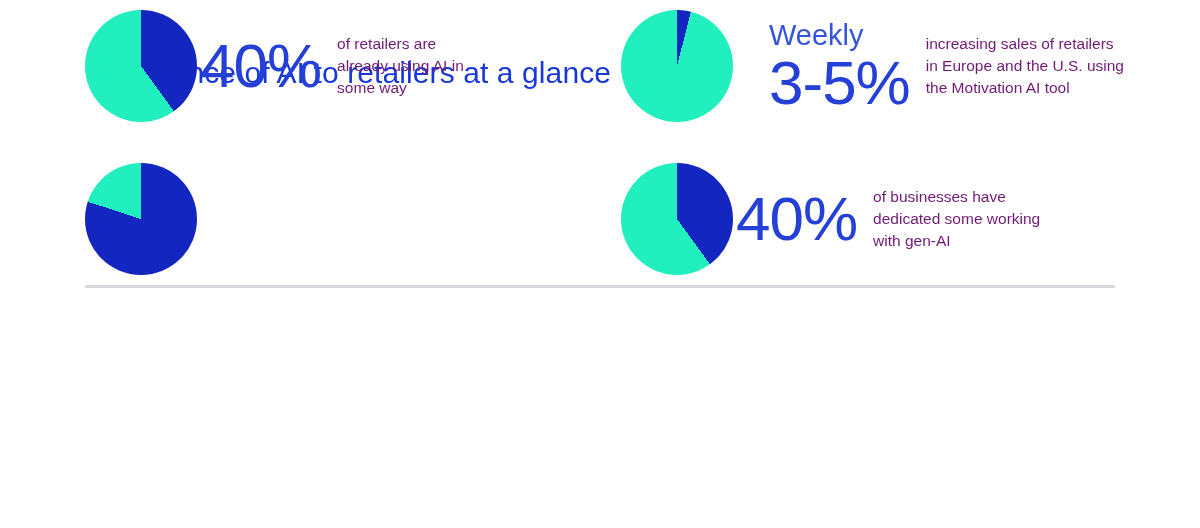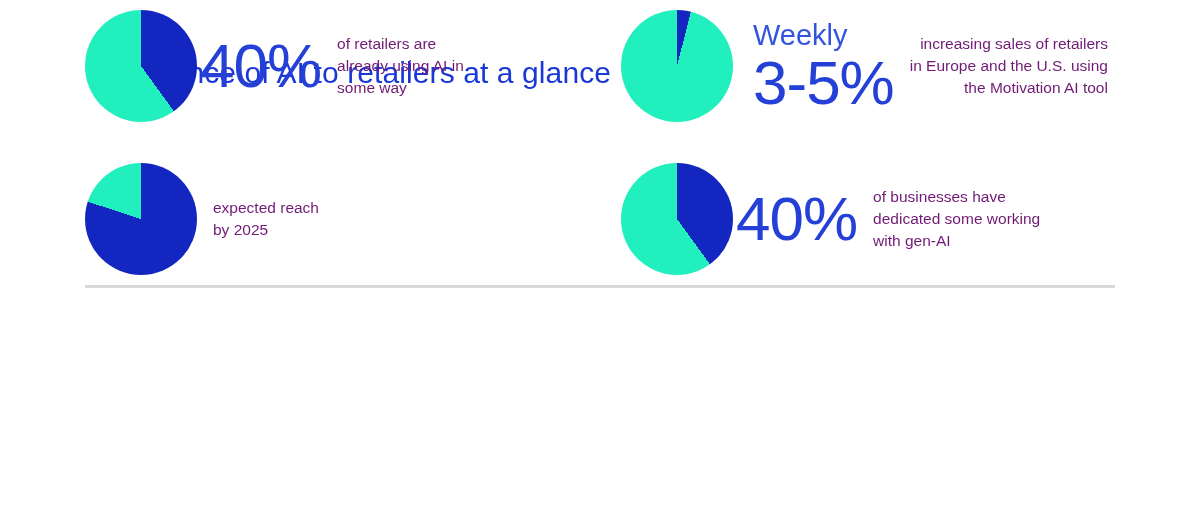--- a/index.html
+++ b/index.html
@@ -93,22 +93,22 @@
     white-space: pre-line;
     max-width: 240px;
   }
 
   
   #cell-1 { top: 10px; }
   #cell-2 { top: 10px; }
   #cell-3 { top: 163px; }
   #cell-4 { top: 163px; }
 
-  #cell-2 .value-wrap { margin-left: 20px; }
-  #cell-2 .desc { max-width: 232px; text-align: right; }
+  #cell-2 .value-wrap { margin-left: 36px; }
+  #cell-2 .desc { max-width: 232px; }
   #cell-4 .desc { max-width: 215px; }
   #cell-1 .desc { max-width: 165px; }
   #cell-3 .desc { max-width: 150px; }
 </style>
 </head>
 <body>
 
 <div class="infographic">
 
   <div class="page-title">Importance of AI to retailers at a glance</div>
@@ -131,22 +131,20 @@
       <div class="value-small">Weekly</div>
       <div class="value">3-5%</div>
     </div>
     <div class="desc">increasing sales of retailers
 in Europe and the U.S. using
 the Motivation AI tool</div>
   </div>
 
   <div class="stat stat-col-1" id="cell-3">
     <div class="pie" id="pie-3" style="background: conic-gradient(rgb(19, 38, 192) 0deg, rgb(19, 38, 192) 288deg, rgb(34, 239, 190) 288deg, rgb(34, 239, 190) 360deg);"></div>
-    <div class="desc">expected reach
-by 2025</div>
   </div>
 
   <div class="stat stat-col-2" id="cell-4">
     <div class="pie" id="pie-4" style="background: conic-gradient(rgb(19, 38, 192) 0deg, rgb(19, 38, 192) 144deg, rgb(34, 239, 190) 144deg, rgb(34, 239, 190) 360deg);"></div>
     <div class="value-wrap">
       <div class="value">40%</div>
     </div>
     <div class="desc">of businesses  have
 dedicated some working
 with gen-AI</div>

